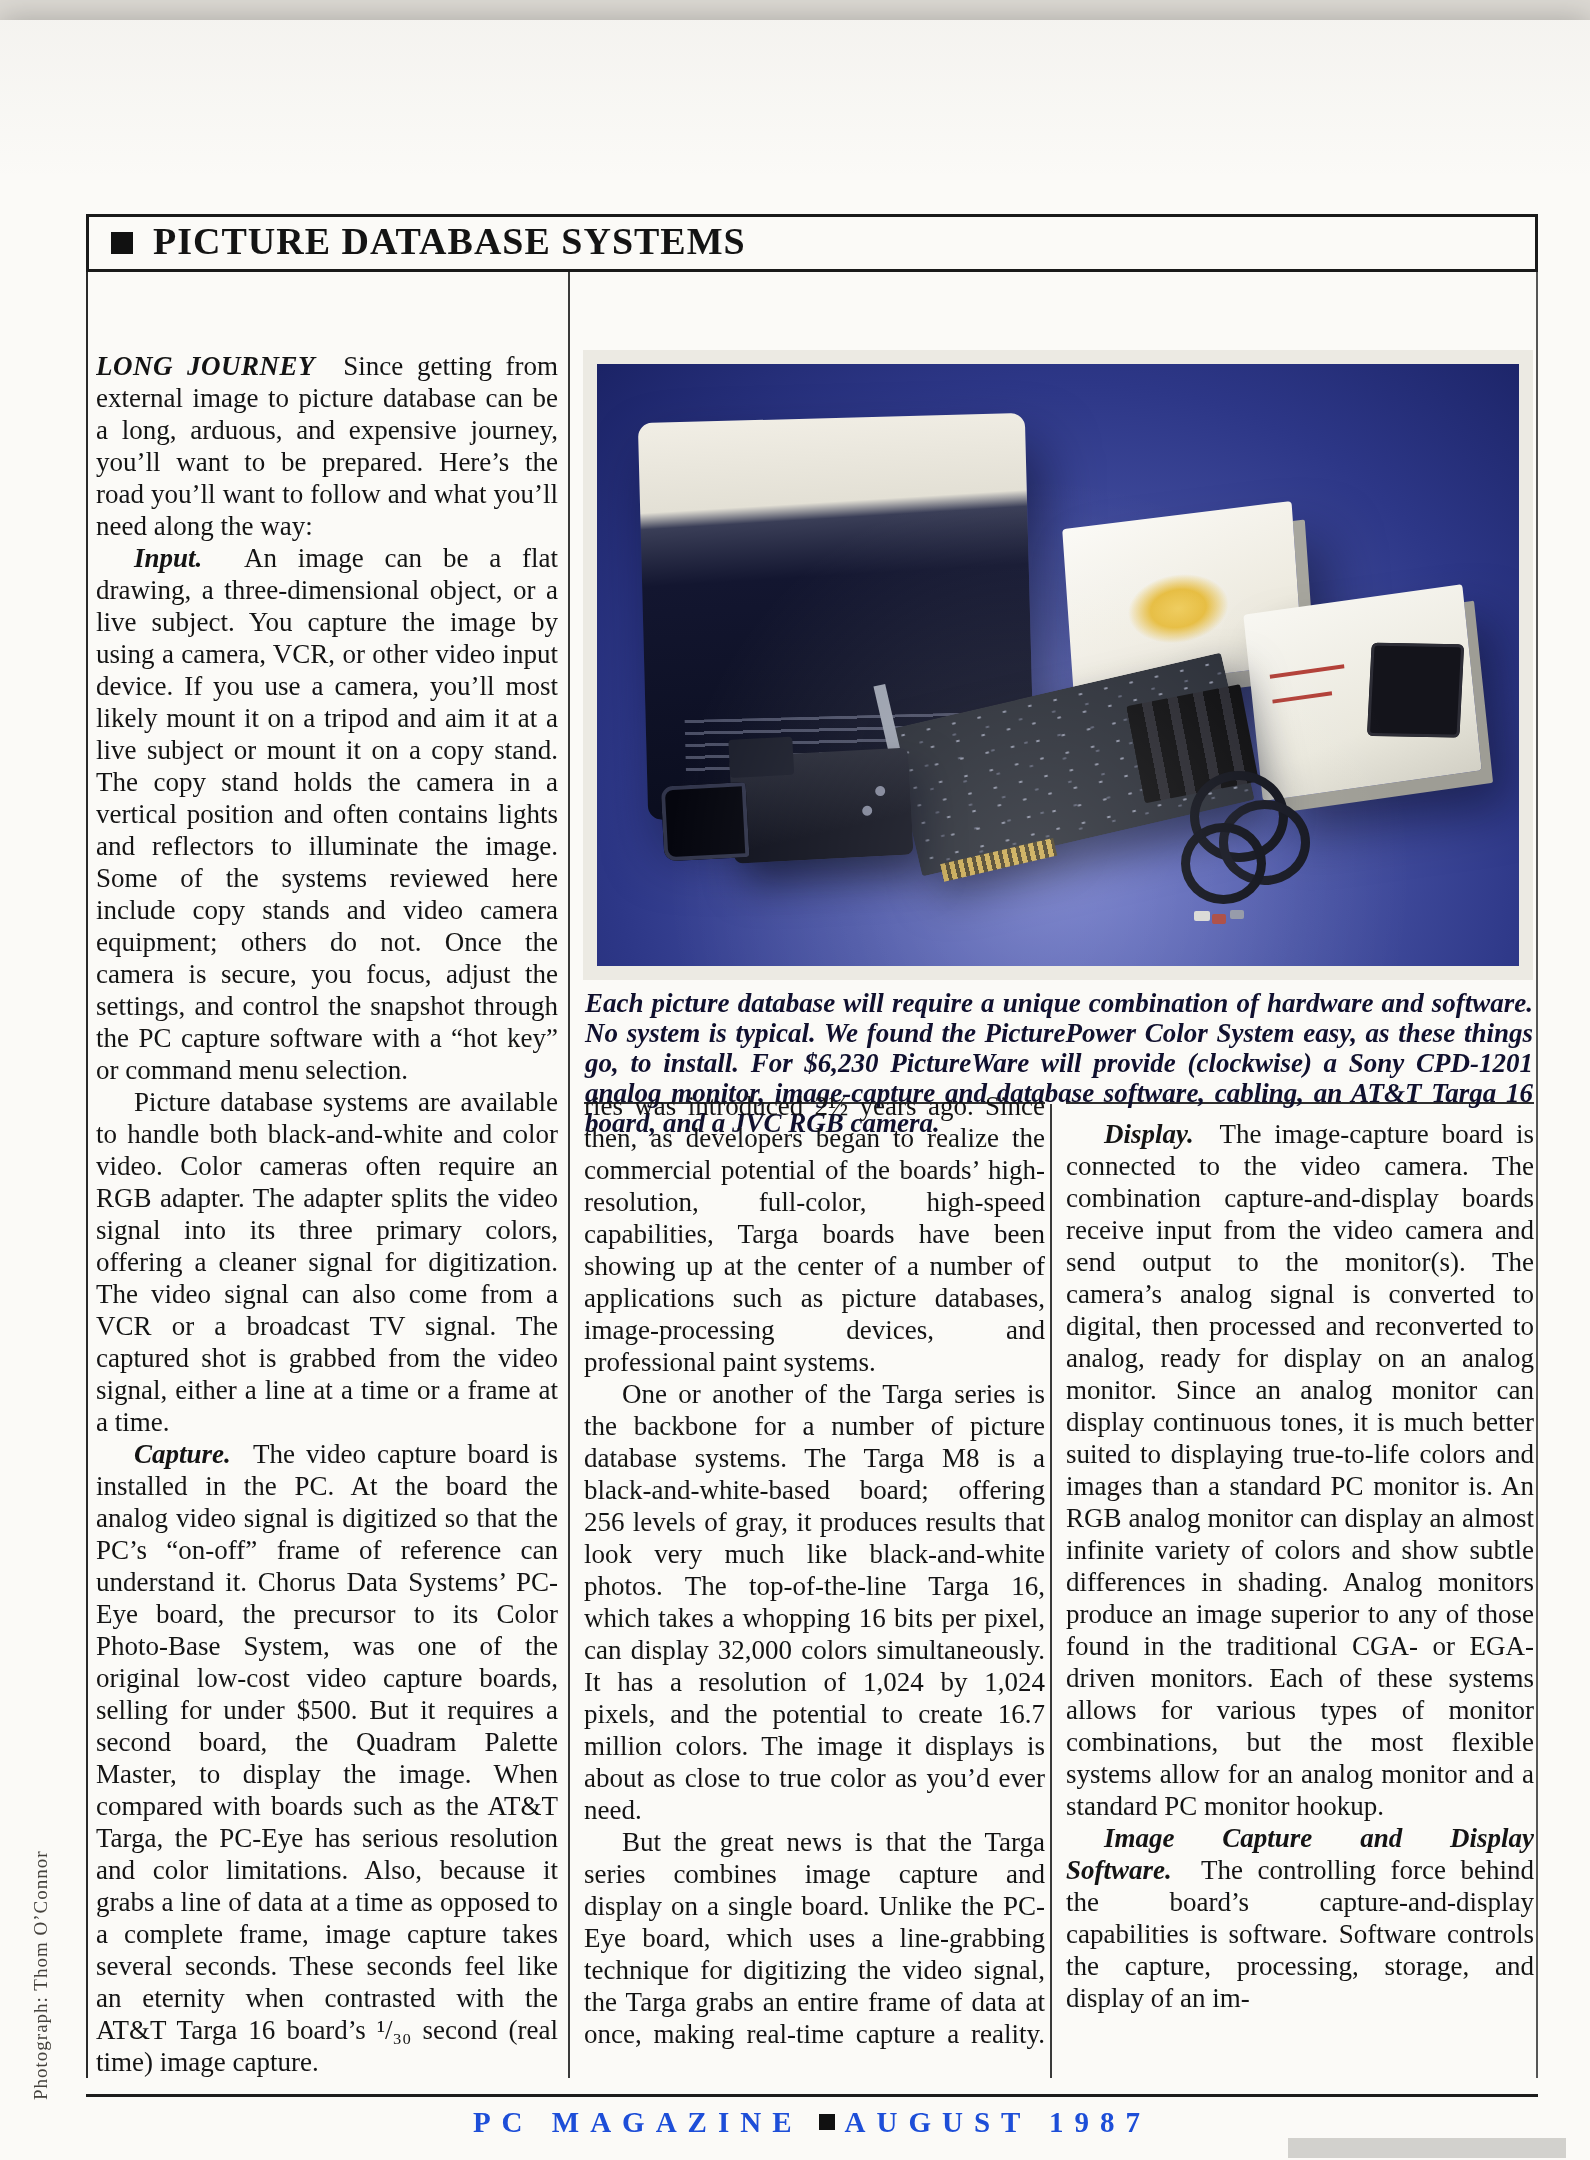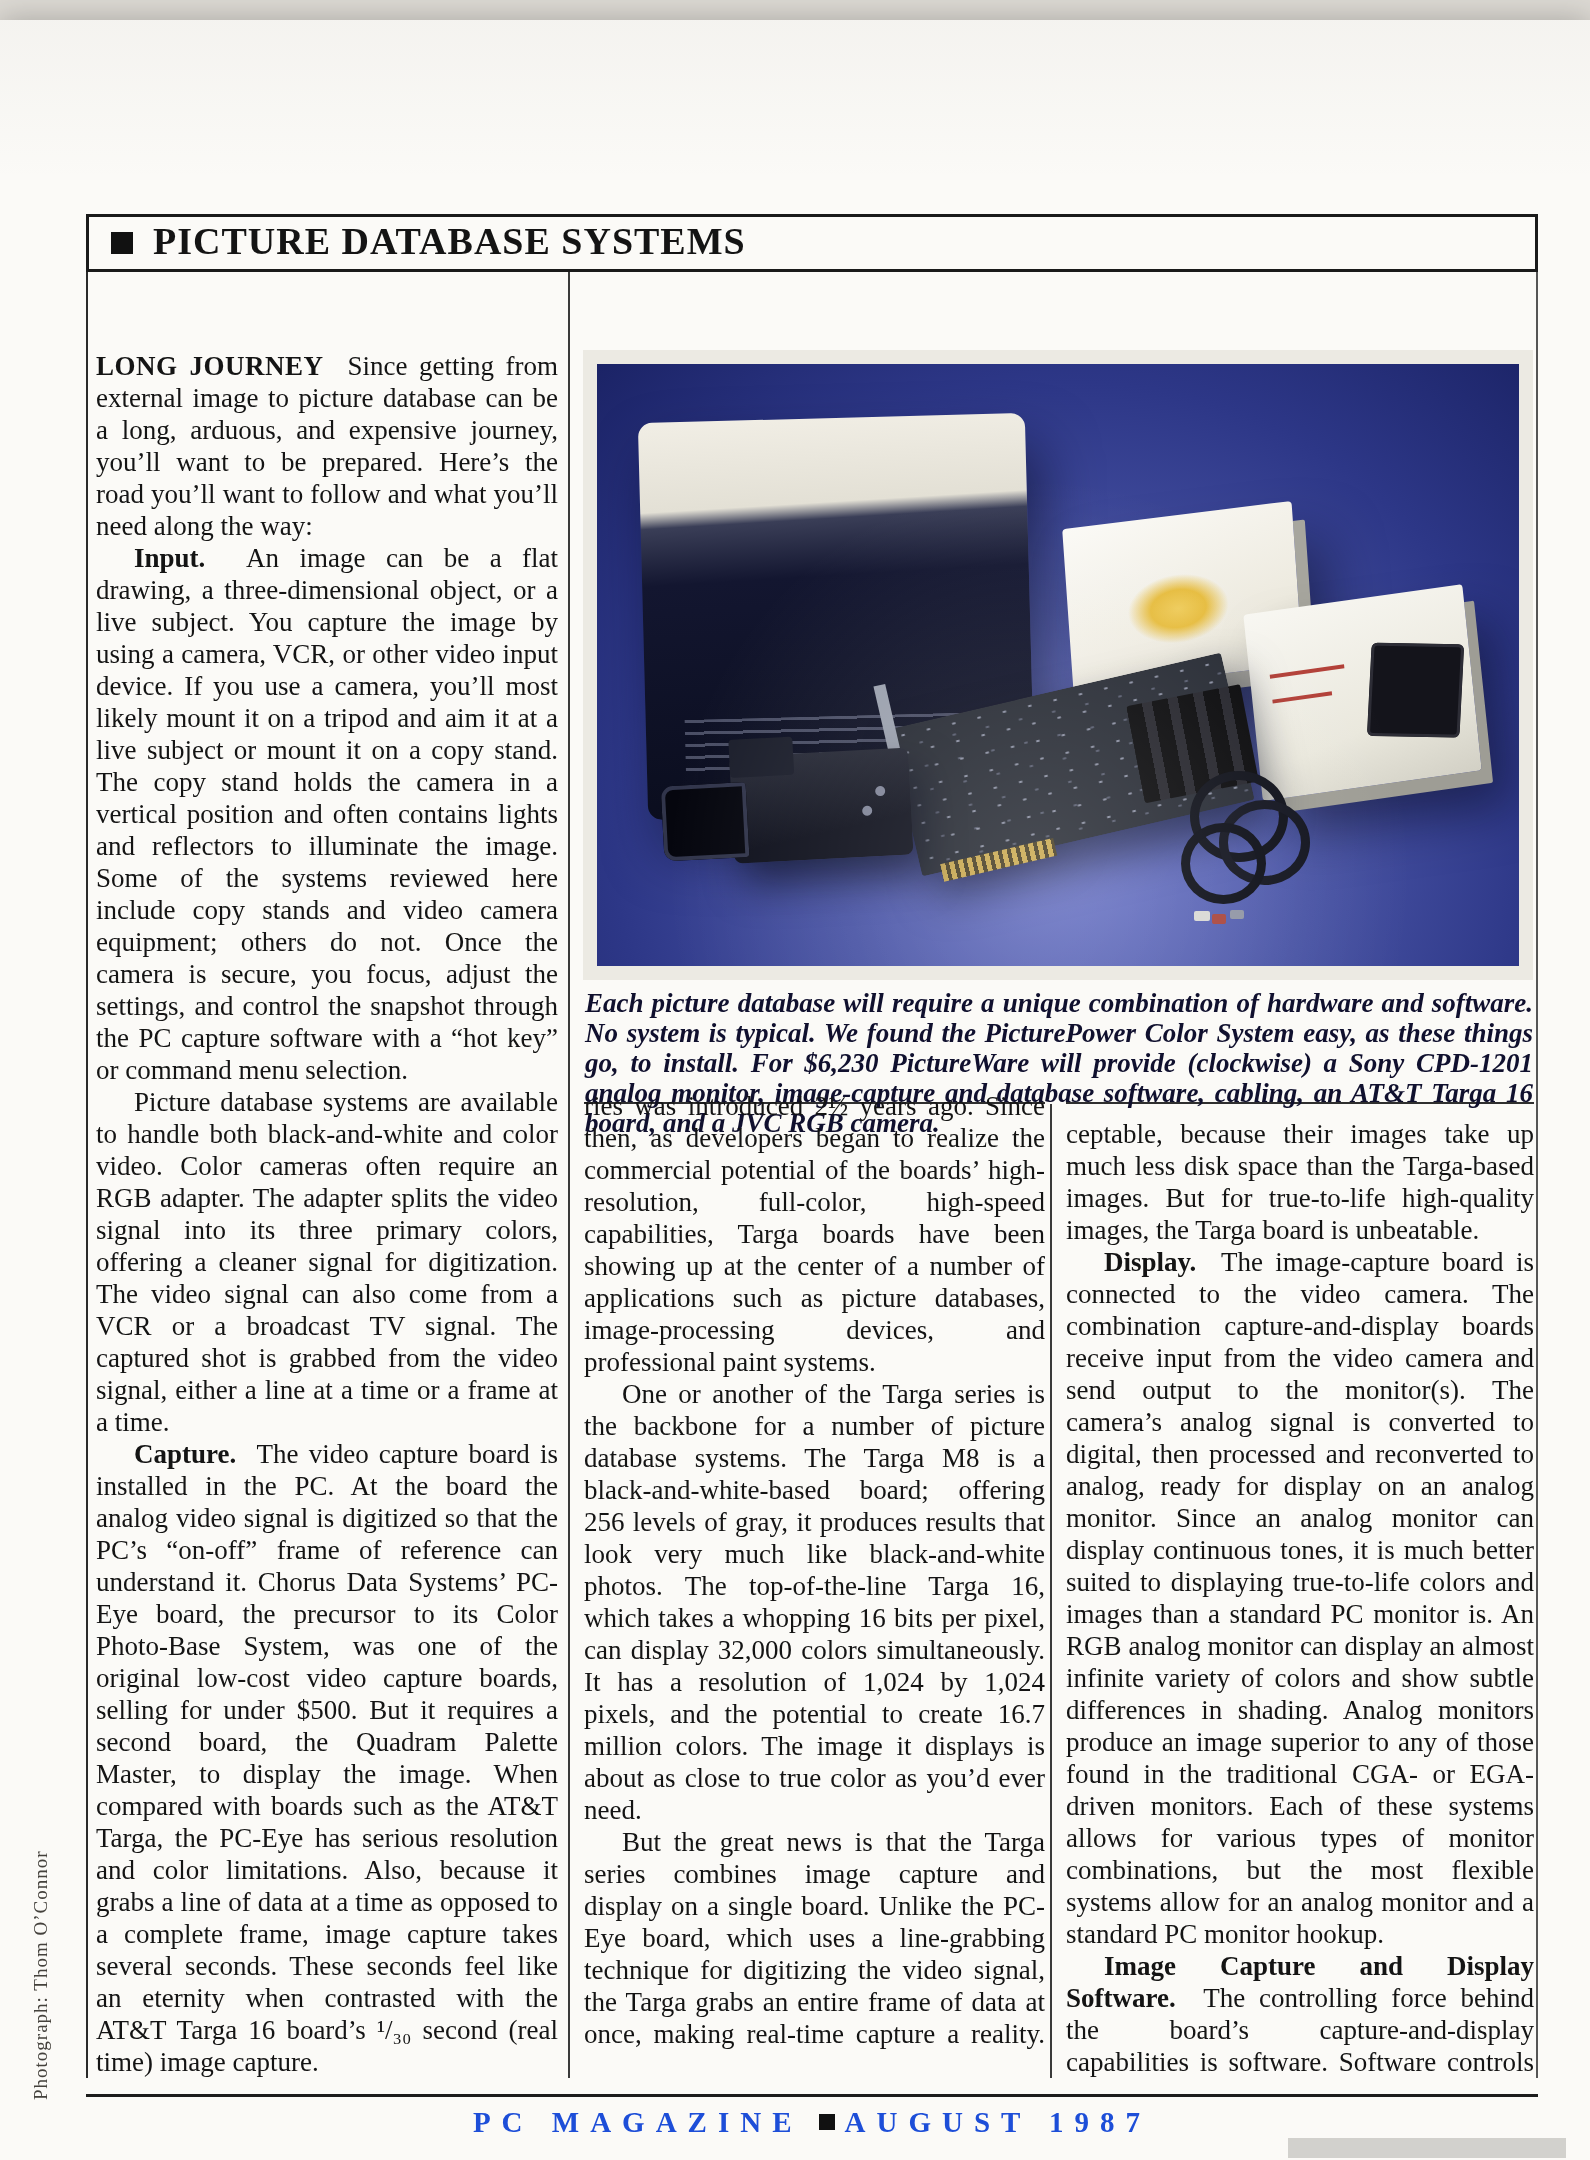--- a/index.html
+++ b/index.html
@@ -28,21 +28,21 @@
   .vrule.col-b{left:1050px;top:1084px;width:2px;height:974px;background:#3a3a3a;}
   .hrule{position:absolute;background:#2f2f2f;height:2px;}
   .hrule.mid-top{left:584px;top:1082px;width:461px;}
   .hrule.right-top{left:1066px;top:1082px;width:468px;}
   .hrule.footer-rule{left:86px;top:2074px;width:1452px;height:3px;background:#1c1c1c;}
 
   
   .col{position:absolute;text-align:justify;font-size:27px;line-height:32px;overflow:hidden;}
   .col p{margin:0;}
   .col p.indent{text-indent:38px;}
-  .lead{font-weight:bold;}
+  .lead{font-weight:bold;font-style:italic;}
   .lead.caps{letter-spacing:.5px;}
   .lead::after{content:"\00a0\00a0";}
   .col-left{left:96px;top:330px;width:462px;height:1728px;}
   .col-mid{left:584px;top:1070px;width:461px;height:960px;}
   .col-right{left:1066px;top:1098px;width:468px;height:960px;}
 
   
   .photo{position:absolute;left:583px;top:330px;width:950px;height:630px;background:#eceae3;
     box-sizing:border-box;padding:14px;}
   .photo-field{position:relative;width:100%;height:100%;overflow:hidden;
@@ -180,21 +180,20 @@
 
   </div>
 
   <div class="col col-mid">
     <p><span>ries was introduced 2½ years ago. Since then, as developers began to realize the commercial potential of the boards’ high-resolution, full-color, high-speed capabilities, Targa boards have been showing up at the center of a number of applications such as picture databases, image-processing devices, and professional paint systems.</span></p>
     <p class="indent"><span>One or another of the Targa series is the backbone for a number of picture database systems. The Targa M8 is a black-and-white-based board; offering 256 levels of gray, it produces results that look very much like black-and-white photos. The top-of-the-line Targa 16, which takes a whopping 16 bits per pixel, can display 32,000 colors simultaneously. It has a resolution of 1,024 by 1,024 pixels, and the potential to create 16.7 million colors. The image it displays is about as close to true color as you’d ever need.</span></p>
     <p class="indent"><span>But the great news is that the Targa series combines image capture and display on a single board. Unlike the PC-Eye board, which uses a line-grabbing technique for digitizing the video signal, the Targa grabs an entire frame of data at once, making real-time capture a reality. However, capture boards like the PC-Eye still have a place in the market when high-volume, recognition-quality images are ac-</span></p>
   </div>
 
   <div class="col col-right">
-    <p><span>ceptable, because their images take up much less disk space than the Targa-based images. But for true-to-life high-quality images, the Targa board is unbeatable.</span></p>
     <p class="indent"><span class="lead">Display.</span><span>The image-capture board is connected to the video camera. The combination capture-and-display boards receive input from the video camera and send output to the monitor(s). The camera’s analog signal is converted to digital, then processed and reconverted to analog, ready for display on an analog monitor. Since an analog monitor can display continuous tones, it is much better suited to displaying true-to-life colors and images than a standard PC monitor is. An RGB analog monitor can display an almost infinite variety of colors and show subtle differences in shading. Analog monitors produce an image superior to any of those found in the traditional CGA- or EGA-driven monitors. Each of these systems allows for various types of monitor combinations, but the most flexible systems allow for an analog monitor and a standard PC monitor hookup.</span></p>
     <p class="indent"><span class="lead">Image Capture and Display Software.</span><span>The controlling force behind the board’s capture-and-display capabilities is software. Software controls the capture, processing, storage, and display of an im-</span></p>
   </div>
 
   <div class="footer-line"><span>PC MAGAZINE</span><span class="footer-bullet"></span><span>AUGUST 1987</span></div>
 
   <div class="credit">Photograph: Thom O’Connor</div>
 
   <div class="scan-strip"></div>
 </div>

